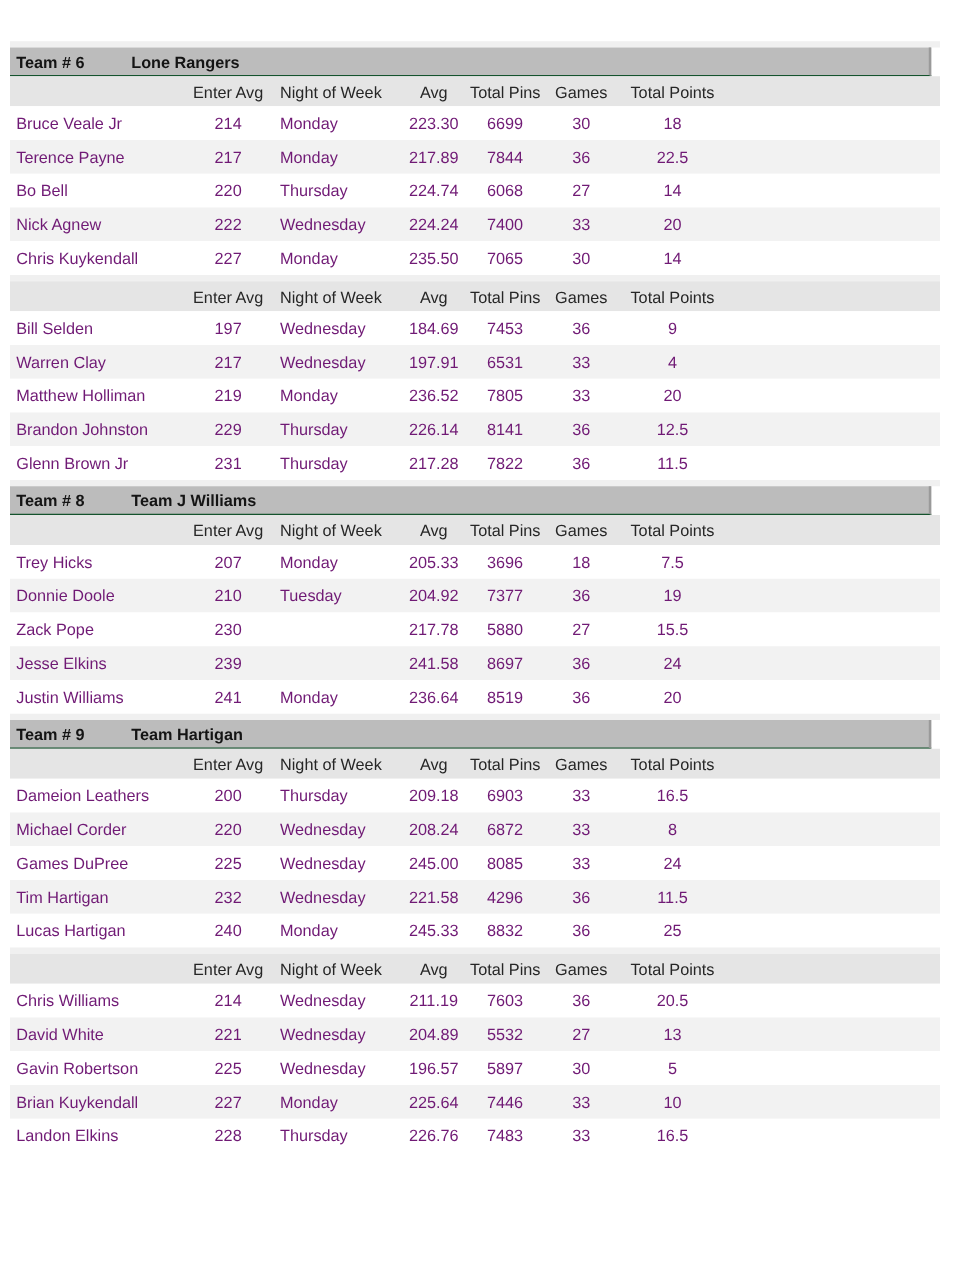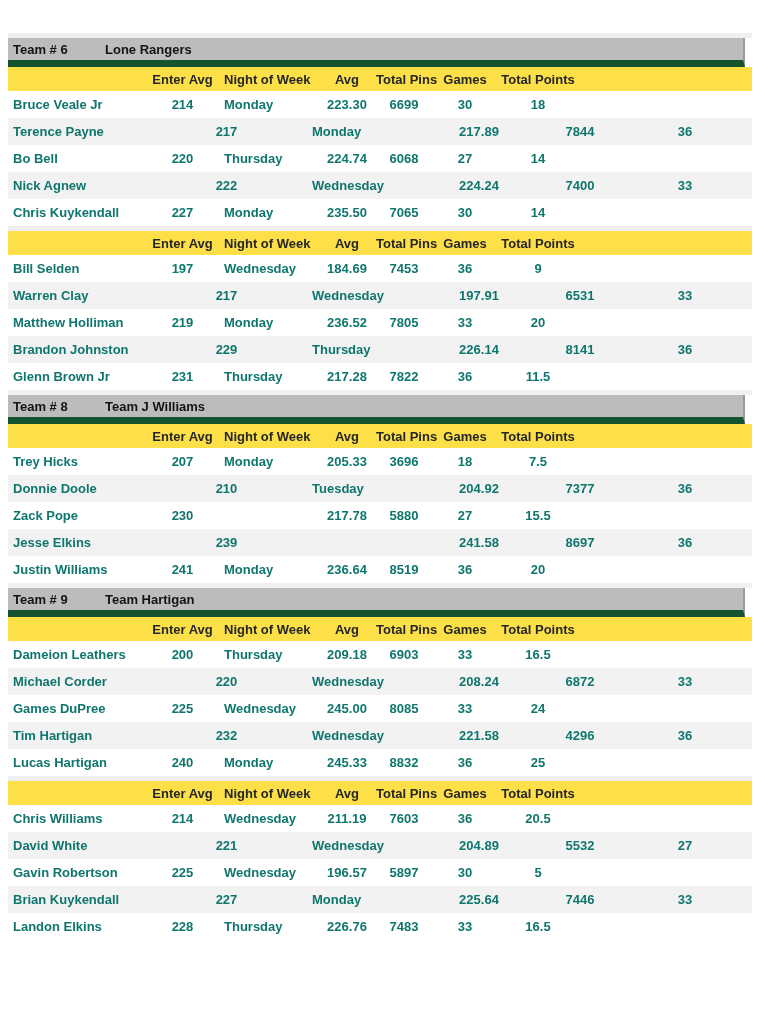--- a/index.html
+++ b/index.html
@@ -17,51 +17,50 @@
   .section { width: 744px; }
   .section-strip {
     height: 5px;
     background: #f0f0f0;
   }
   .team-bar {
     height: 22px;
     width: 735px;
     background: #bcbcbc;
     border-right: 2px solid #9a9a9a;
-    border-bottom: 7px solid #14532d;
+    border-bottom: 1px solid #14532d;
     display: flex;
     align-items: center;
     color: #141414;
     font-size: 13px;
     font-weight: bold;
   }
   .team-num {
     display: inline-block;
     width: 92px;
     padding-left: 5px;
     white-space: nowrap;
   }
   .team-name { white-space: nowrap; }
   .row {
     display: grid;
     grid-template-columns: 142px 65px 103px 58px 56px 66px 80px 1fr;
     height: 27px;
     align-items: center;
     font-size: 13px;
-    color: #0f766e;
+    color: #701a75;
     background: #ffffff;
-    font-weight: bold;
   }
   .row.head {
     height: 24px;
-    background: #fde047;
+    background: #e5e5e5;
     color: #262626;
-    font-weight: bold;
-  }
-  .row.even { background: #f2f2f2; gap: 44px; }
+    font-weight: normal;
+  }
+  .row.even { background: #f2f2f2; }
   .c { white-space: nowrap; overflow: visible; }
   .c.name { padding-left: 5px; }
   .c.night { padding-left: 9px; }
   .c.num { text-align: center; }
 </style>
 </head>
 <body>
 
 <div class="report">
 

